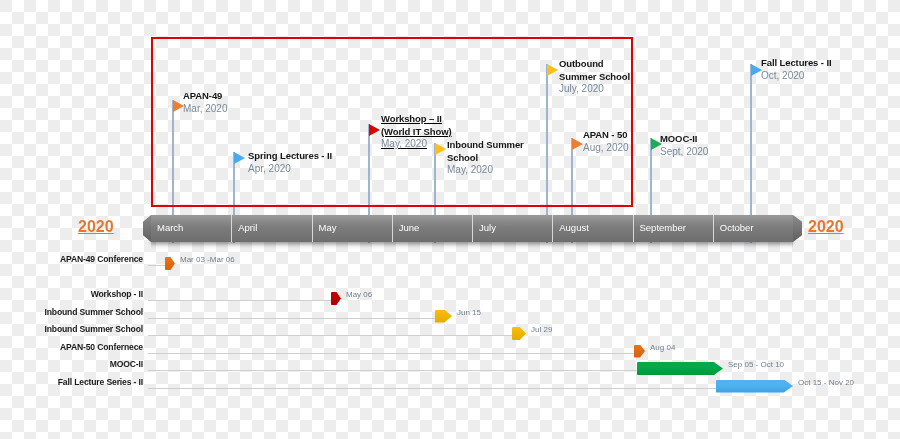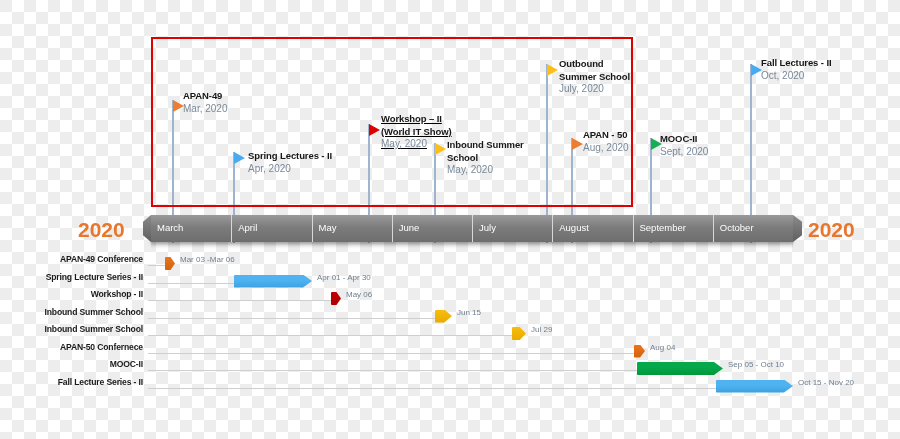--- a/index.html
+++ b/index.html
@@ -37,22 +37,23 @@
   .ms-title{
     font-size:9.5px;font-weight:bold;color:#171717;line-height:12.5px;
     letter-spacing:-0.1px;
   }
   .ms-date{
     font-size:10px;color:#7a8a9a;line-height:12px;font-weight:normal;
   }
 
   
   .year{
-    position:absolute;font-size:21px;font-weight:bold;color:#e8772e;
+    position:absolute;font-size:16px;font-weight:bold;color:#e8772e;
     letter-spacing:0px;
+    text-decoration:underline;
   }
 
   
   .axis{
     position:absolute;left:151px;top:215px;width:642px;height:27px;
     background:linear-gradient(180deg,#9a9a9a 0%,#7c7c7c 45%,#6e6e6e 100%);
     box-shadow:0 2px 3px rgba(0,0,0,.25);
   }
   .axis .cap-l{
     position:absolute;left:-8px;top:0;width:8px;height:27px;
@@ -205,28 +206,20 @@
 
   <div class="gantt" id="gantt-layer">
       <div class="grow" style="top: 0px;">
         <div class="rlabel-wrap">
           <div class="rlabel">APAN-49 Conference</div>
         </div>
         <div class="rowline" style="width: 17px;"></div>
         <div class="bar mile" style="left: 165px; width: 10px; background: linear-gradient(rgb(232, 117, 30) 0%, rgb(214, 99, 12) 100%);"></div>
         <div class="bdate" style="left: 180px;">Mar 03 -Mar 06</div>
       </div>
-      <div class="grow" style="top: 17.5px;">
-        <div class="rlabel-wrap">
-          <div class="rlabel">Spring Lecture Series - II</div>
-        </div>
-        <div class="rowline" style="width: 86px;"></div>
-        <div class="bar arrow" style="left: 234px; width: 78px; background: linear-gradient(rgb(79, 179, 242) 0%, rgb(79, 179, 242) 40%, rgb(61, 161, 224) 100%);"></div>
-        <div class="bdate" style="left: 317px;">Apr 01 - Apr 30</div>
-      </div>
       <div class="grow" style="top: 35px;">
         <div class="rlabel-wrap">
           <div class="rlabel">Workshop - II</div>
         </div>
         <div class="rowline" style="width: 183px;"></div>
         <div class="bar mile" style="left: 331px; width: 10px; background: linear-gradient(rgb(192, 0, 0) 0%, rgb(174, 0, 0) 100%);"></div>
         <div class="bdate" style="left: 346px;">May 06</div>
       </div>
       <div class="grow" style="top: 52.5px;">
         <div class="rlabel-wrap">

